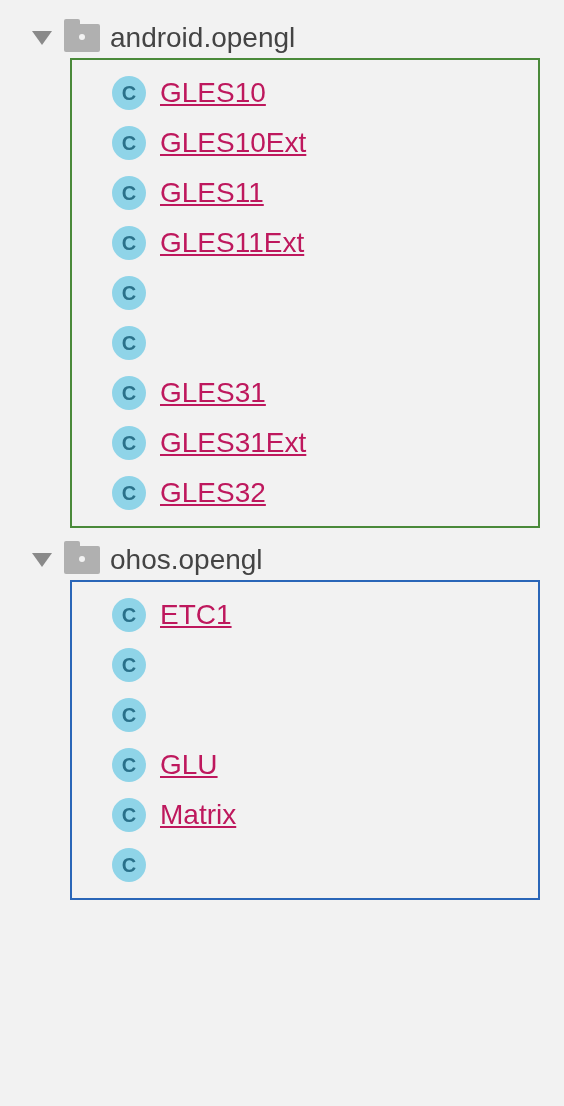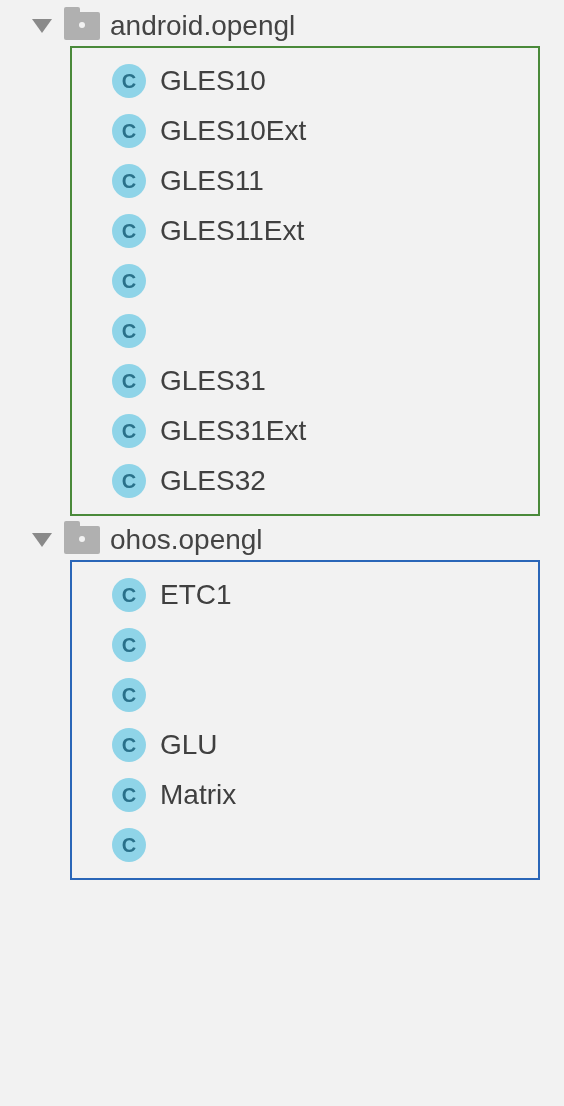--- a/index.html
+++ b/index.html
@@ -13,20 +13,21 @@
     width: 564px;
   }
   .tree {
     padding: 6px 0 0 0;
   }
   .pkg-row {
     display: flex;
     align-items: center;
     padding: 4px 12px 4px 32px;
     gap: 10px;
+    margin-top: 12px;
   }
   .chevron {
     width: 0; height: 0;
     border-left: 10px solid transparent;
     border-right: 10px solid transparent;
     border-top: 14px solid #8a8a8a;
     margin-right: 2px;
   }
   .folder-icon {
     width: 36px;
@@ -79,21 +80,22 @@
     align-items: center;
     justify-content: center;
     flex-shrink: 0;
   }
   .class-icon span {
     font-size: 20px;
     font-weight: 600;
     color: #2a718a;
   }
   .class-label {
-    color: #404040;
+    color: #be185d;
+    text-decoration: underline;
   }
 </style>
 </head>
 <body>
 
 <div class="tree">
 
   <div class="pkg-row">
     <div class="chevron"></div>
     <div class="folder-icon"></div>

